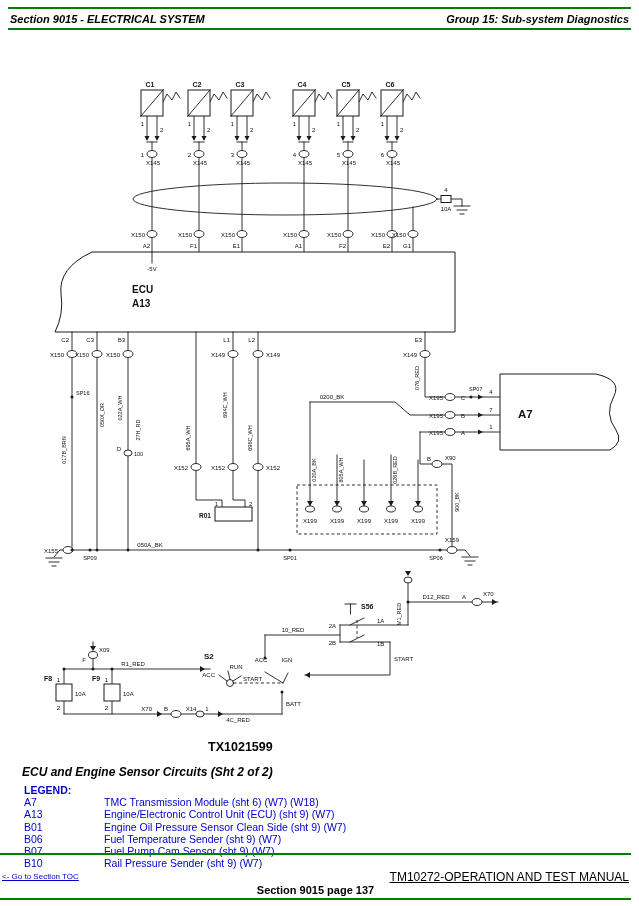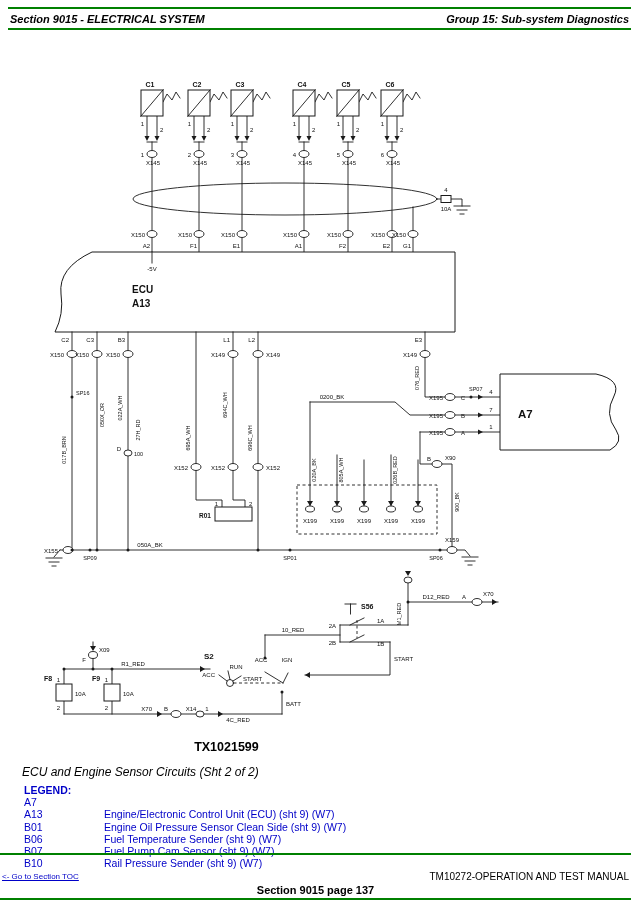--- a/index.html
+++ b/index.html
@@ -3,30 +3,30 @@
 <meta charset="utf-8">
 <style>
   * { margin:0; padding:0; box-sizing:border-box; }
   html,body { background:#fff; }
   body { width:639px; height:906px; position:relative; font-family:"Liberation Sans",sans-serif; color:#000; overflow:hidden; }
   .header { position:absolute; top:7px; left:8px; right:8px; border-top:2px solid #008000; border-bottom:2px solid #008000;
             display:flex; justify-content:space-between; padding:4px 2px 3px 2px; font-size:11px; font-weight:bold; font-style:italic; }
   .diagram { position:absolute; top:30px; left:0; }
   .figblock { position:absolute; left:22px; top:740px;text-align:right; }
   .figid { font-size:12.5px; font-weight:bold; }
-  .figtitle { font-size:12px; font-weight:normal; font-style:italic; margin-top:11px; }
+  .figtitle { font-size:12px; font-weight:bold; font-style:italic; margin-top:11px; }
   .legend { position:absolute; left:24px; top:784px; font-size:10.5px; color:#0000C8; }
   .ltitle { font-weight:bold; margin-bottom:0; }
   .lrow { display:flex; line-height:12.3px; }
   .lkey { width:80px; }
   .footer { position:absolute; left:0; right:8px; bottom:6px; border-top:2px solid #008000; border-bottom:2px solid #008000;
             display:grid; grid-template-columns:1fr auto 1fr; align-items:center; padding:2px; }
   .toc { font-size:8px; color:#0000C8; text-decoration:underline; justify-self:start; cursor:pointer; }
   .fpage { font-size:11px; font-weight:bold; justify-self:center;margin-top:27px; }
-  .fmanual { font-size:10px; justify-self:end; }
+  .fmanual { font-size:12px; justify-self:end;text-decoration:underline; }
   svg text { font-family:"Liberation Sans",sans-serif; fill:#111; }
   .t5{font-size:5.5px}.t6{font-size:6px}.t65{font-size:6.5px}.t7{font-size:7px}.t8{font-size:8px}
   .t10{font-size:10px;font-weight:bold}.t11{font-size:11.5px;font-weight:bold}.b{font-weight:bold}
   .w{fill:none;stroke:#1a1a1a;stroke-width:0.9;stroke-linecap:square}
   .ov{fill:#fff;stroke:#1a1a1a;stroke-width:0.9}
   .box{fill:#fff;stroke:#1a1a1a;stroke-width:1}
   .dash{fill:none;stroke:#1a1a1a;stroke-width:0.9;stroke-dasharray:3,2.5}
   .fil{fill:#1a1a1a;stroke:none}
 </style>
 </head>
@@ -338,20 +338,21 @@
 
 <div class="figblock">
   <div class="figid">TX1021599</div>
   <div class="figtitle">ECU and Engine Sensor Circuits (Sht 2 of 2)</div>
 </div>
 
 <div class="legend">
   <div class="ltitle">LEGEND:</div>
   <div class="lrow">
     <span class="lkey">A7</span>
+    <span>TMC Transmission Module (sht 6) (W7) (W18)</span>
   </div>
   <div class="lrow">
     <span class="lkey">A13</span>
     <span>Engine/Electronic Control Unit (ECU) (sht 9) (W7)</span>
   </div>
   <div class="lrow">
     <span class="lkey">B01</span>
     <span>Engine Oil Pressure Sensor Clean Side (sht 9) (W7)</span>
   </div>
   <div class="lrow">

